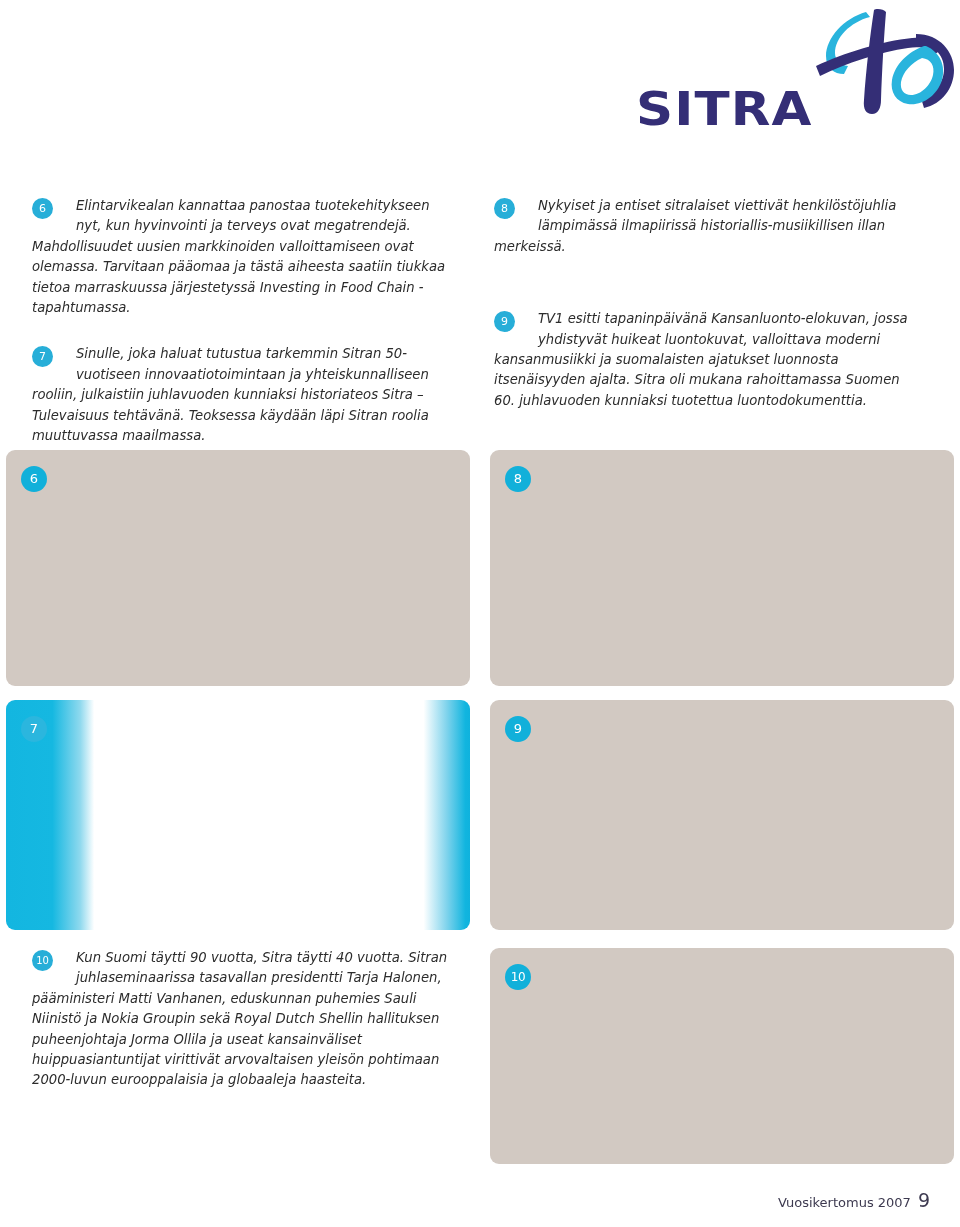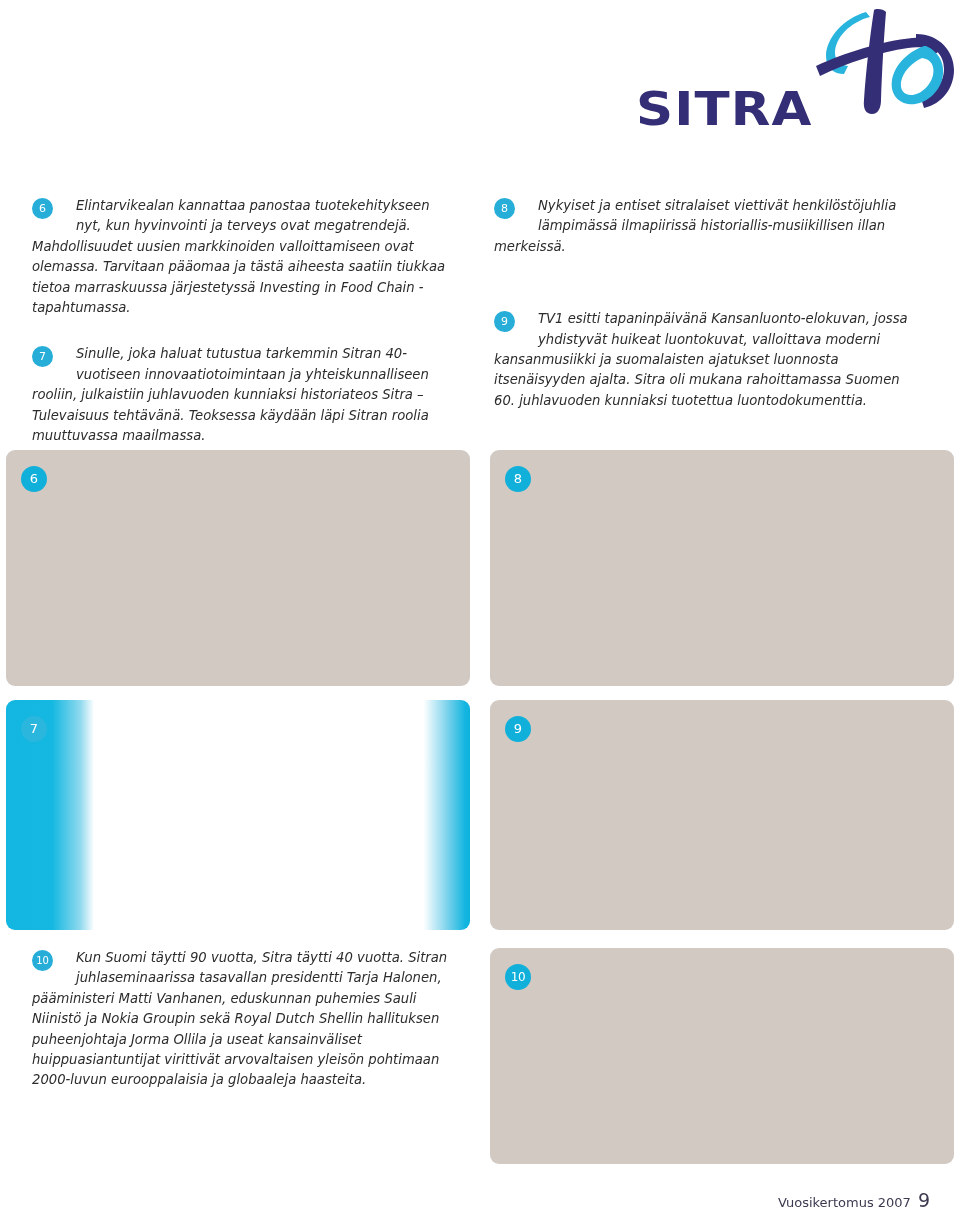--- a/index.html
+++ b/index.html
@@ -185,21 +185,21 @@
 
   <div class="col-left">
 
     <div class="note">
       <span class="note-badge">6</span>
       <span class="note-body"><span class="indent-pad"></span><span>Elintarvikealan kannattaa panostaa tuotekehitykseen nyt, kun hyvinvointi ja terveys ovat megatrendejä. Mahdollisuudet uusien markkinoiden valloittamiseen ovat olemassa. Tarvitaan pääomaa ja tästä aiheesta saatiin tiukkaa tietoa marraskuussa järjestetyssä Investing in Food Chain -tapahtumassa.</span></span>
     </div>
 
     <div class="note">
       <span class="note-badge">7</span>
-      <span class="note-body"><span class="indent-pad"></span><span>Sinulle, joka haluat tutustua tarkemmin Sitran 40-vuotiseen innovaatiotoimintaan ja yhteiskunnalliseen rooliin, julkaistiin juhlavuoden kunniaksi historiateos Sitra – Tulevaisuus tehtävänä. Teoksessa käydään läpi Sitran roolia muuttuvassa maailmassa.</span></span>
+      <span class="note-body"><span class="indent-pad"></span><span>Sinulle, joka haluat tutustua tarkemmin Sitran 50-vuotiseen innovaatiotoimintaan ja yhteiskunnalliseen rooliin, julkaistiin juhlavuoden kunniaksi historiateos Sitra – Tulevaisuus tehtävänä. Teoksessa käydään läpi Sitran roolia muuttuvassa maailmassa.</span></span>
     </div>
 
   </div>
 
   <div class="col-right">
 
     <div class="note">
       <span class="note-badge">8</span>
       <span class="note-body"><span class="indent-pad"></span><span>Nykyiset ja entiset sitralaiset viettivät henkilöstöjuhlia lämpimässä ilmapiirissä historiallis-musiikillisen illan merkeissä.</span></span>
     </div>

